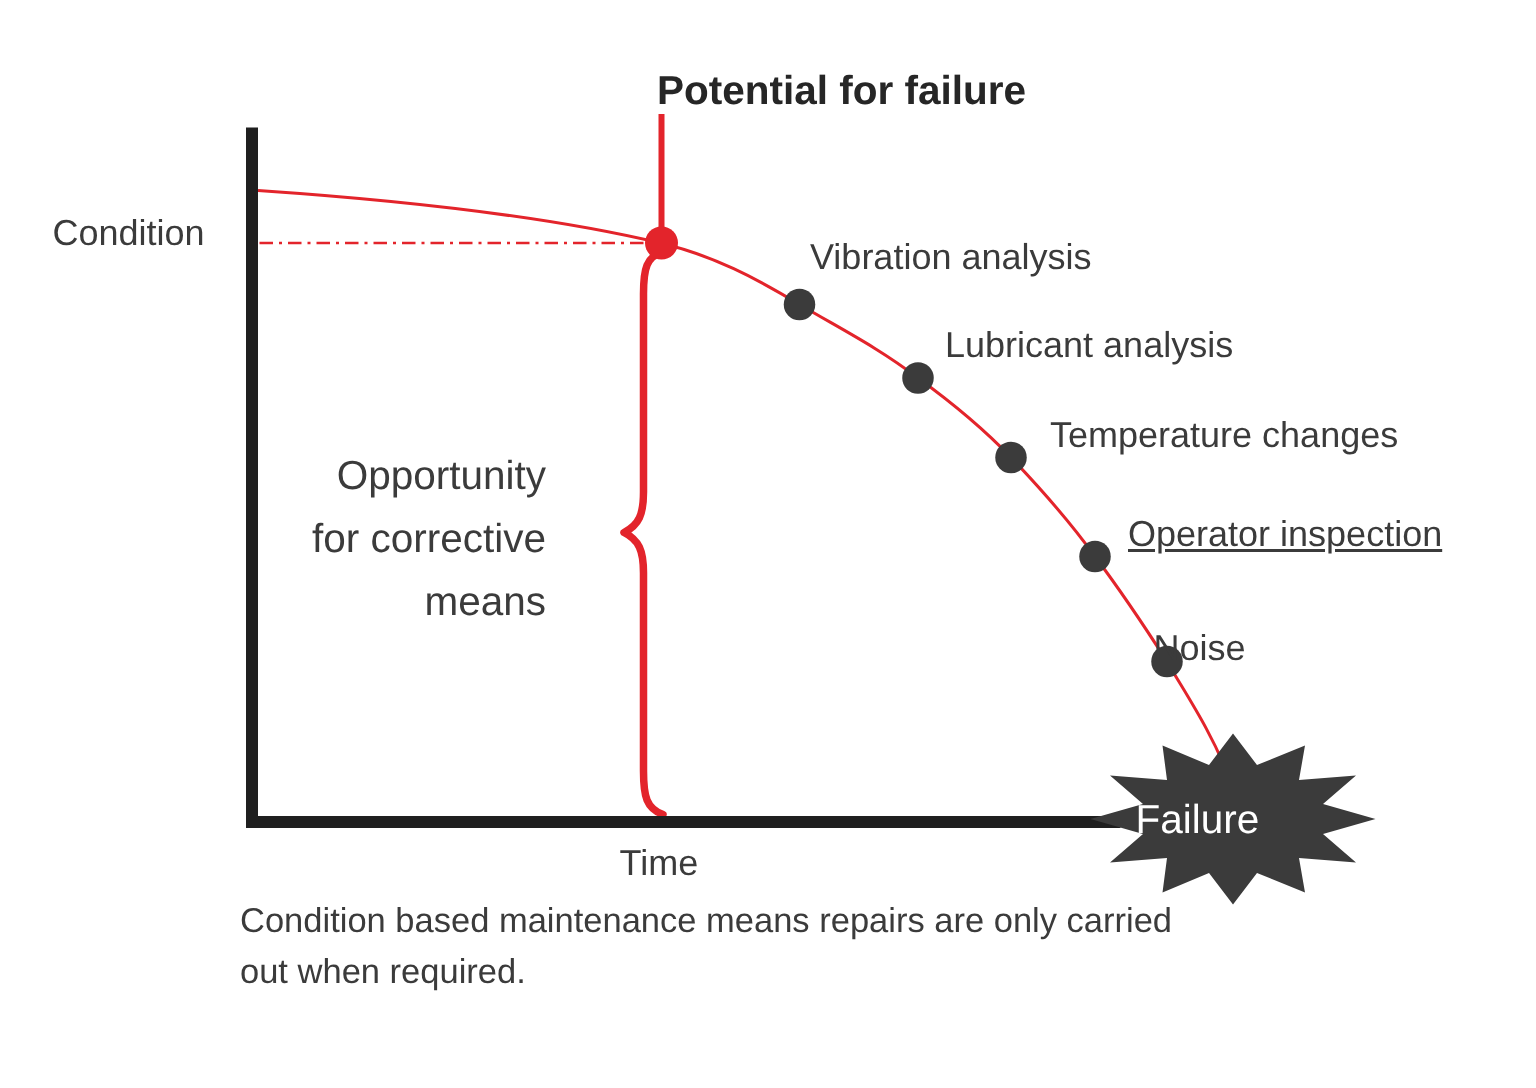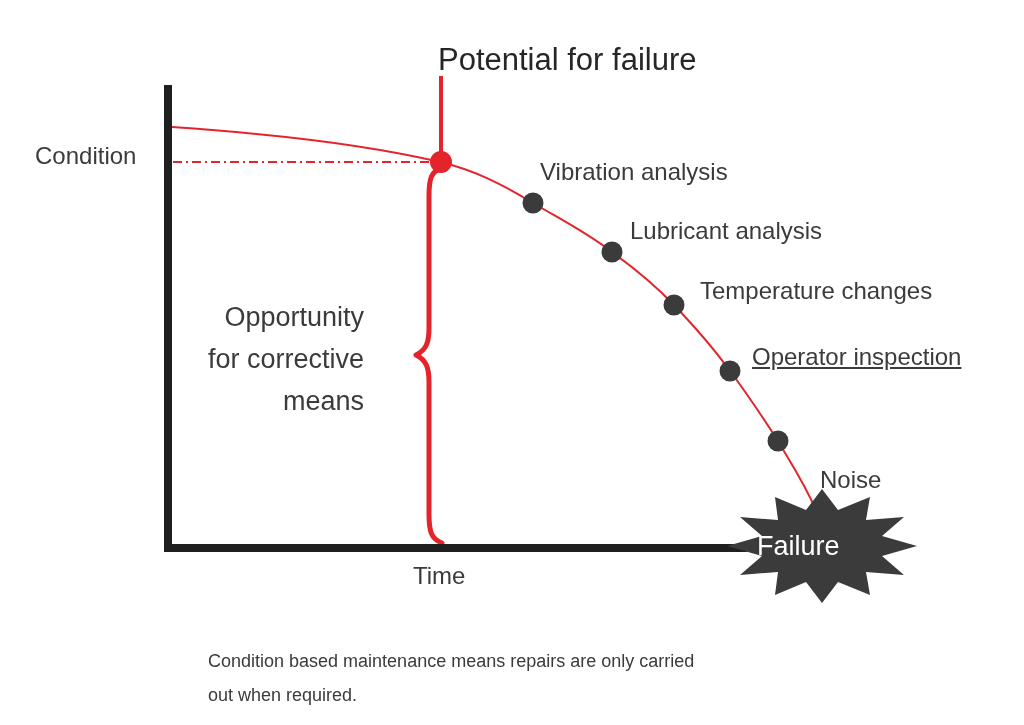--- a/index.html
+++ b/index.html
@@ -26,48 +26,47 @@
 
   
   .label {
     position: absolute;
     font-size: 24px;
     line-height: 28px;
     white-space: nowrap;
     color: var(--dark, #3b3b3b);
   }
   .title {
-    font-weight: normal;
+    font-weight: bold;
     color: #262626;
-    font-size: 31px;
+    font-size: 27px;
   }
   .opportunity {
     position: absolute;
     left: 208px; top: 296px;
     font-size: 27px;
     line-height: 42px;
     color: var(--dark, #3b3b3b);
     text-align: right;
   }
   .failure-text {
     position: absolute;
     left: 757px; top: 531px;
     width: 130px;
     text-align: left;
     font-size: 27px;
     line-height: 30px;
     color: #ffffff;
   }
   .caption {
     position: absolute;
-    left: 160px; top: 644px;
-    font-size: 18px;
+    left: 160px; top: 596px;
+    font-size: 23px;
     line-height: 34px;
     color: var(--dark, #3b3b3b);
-    margin-left: 48px;
   }
 </style>
 </head>
 <body>
 
 <div class="diagram">
 
   <svg class="layer" width="1024" height="725" viewBox="0 0 1024 725">
 
     <path class="curve" d="M 172 127
@@ -109,21 +108,21 @@
   <div class="label" style="left:35px; top:142px;">Condition</div>
 
   <div class="label" style="left:630px; top:217px;">Lubricant analysis</div>
 
   <div class="label" style="left:540px; top:158px;">Vibration analysis</div>
 
   <div class="label" style="left:700px; top:277px;">Temperature changes</div>
 
   <div class="label" style="left:752px; top:343px;text-decoration:underline;">Operator inspection</div>
 
-  <div class="label" style="left:820px; top:419px;margin-top:47px;">Noise</div>
+  <div class="label" style="left:769px; top:419px;">Noise</div>
 
   <div class="opportunity">
     <div>Opportunity</div>
     <div>for corrective</div>
     <div>means</div>
   </div>
 
   <div class="label" style="left:413px; top:562px;">Time</div>
 
   <div class="failure-text">Failure</div>

